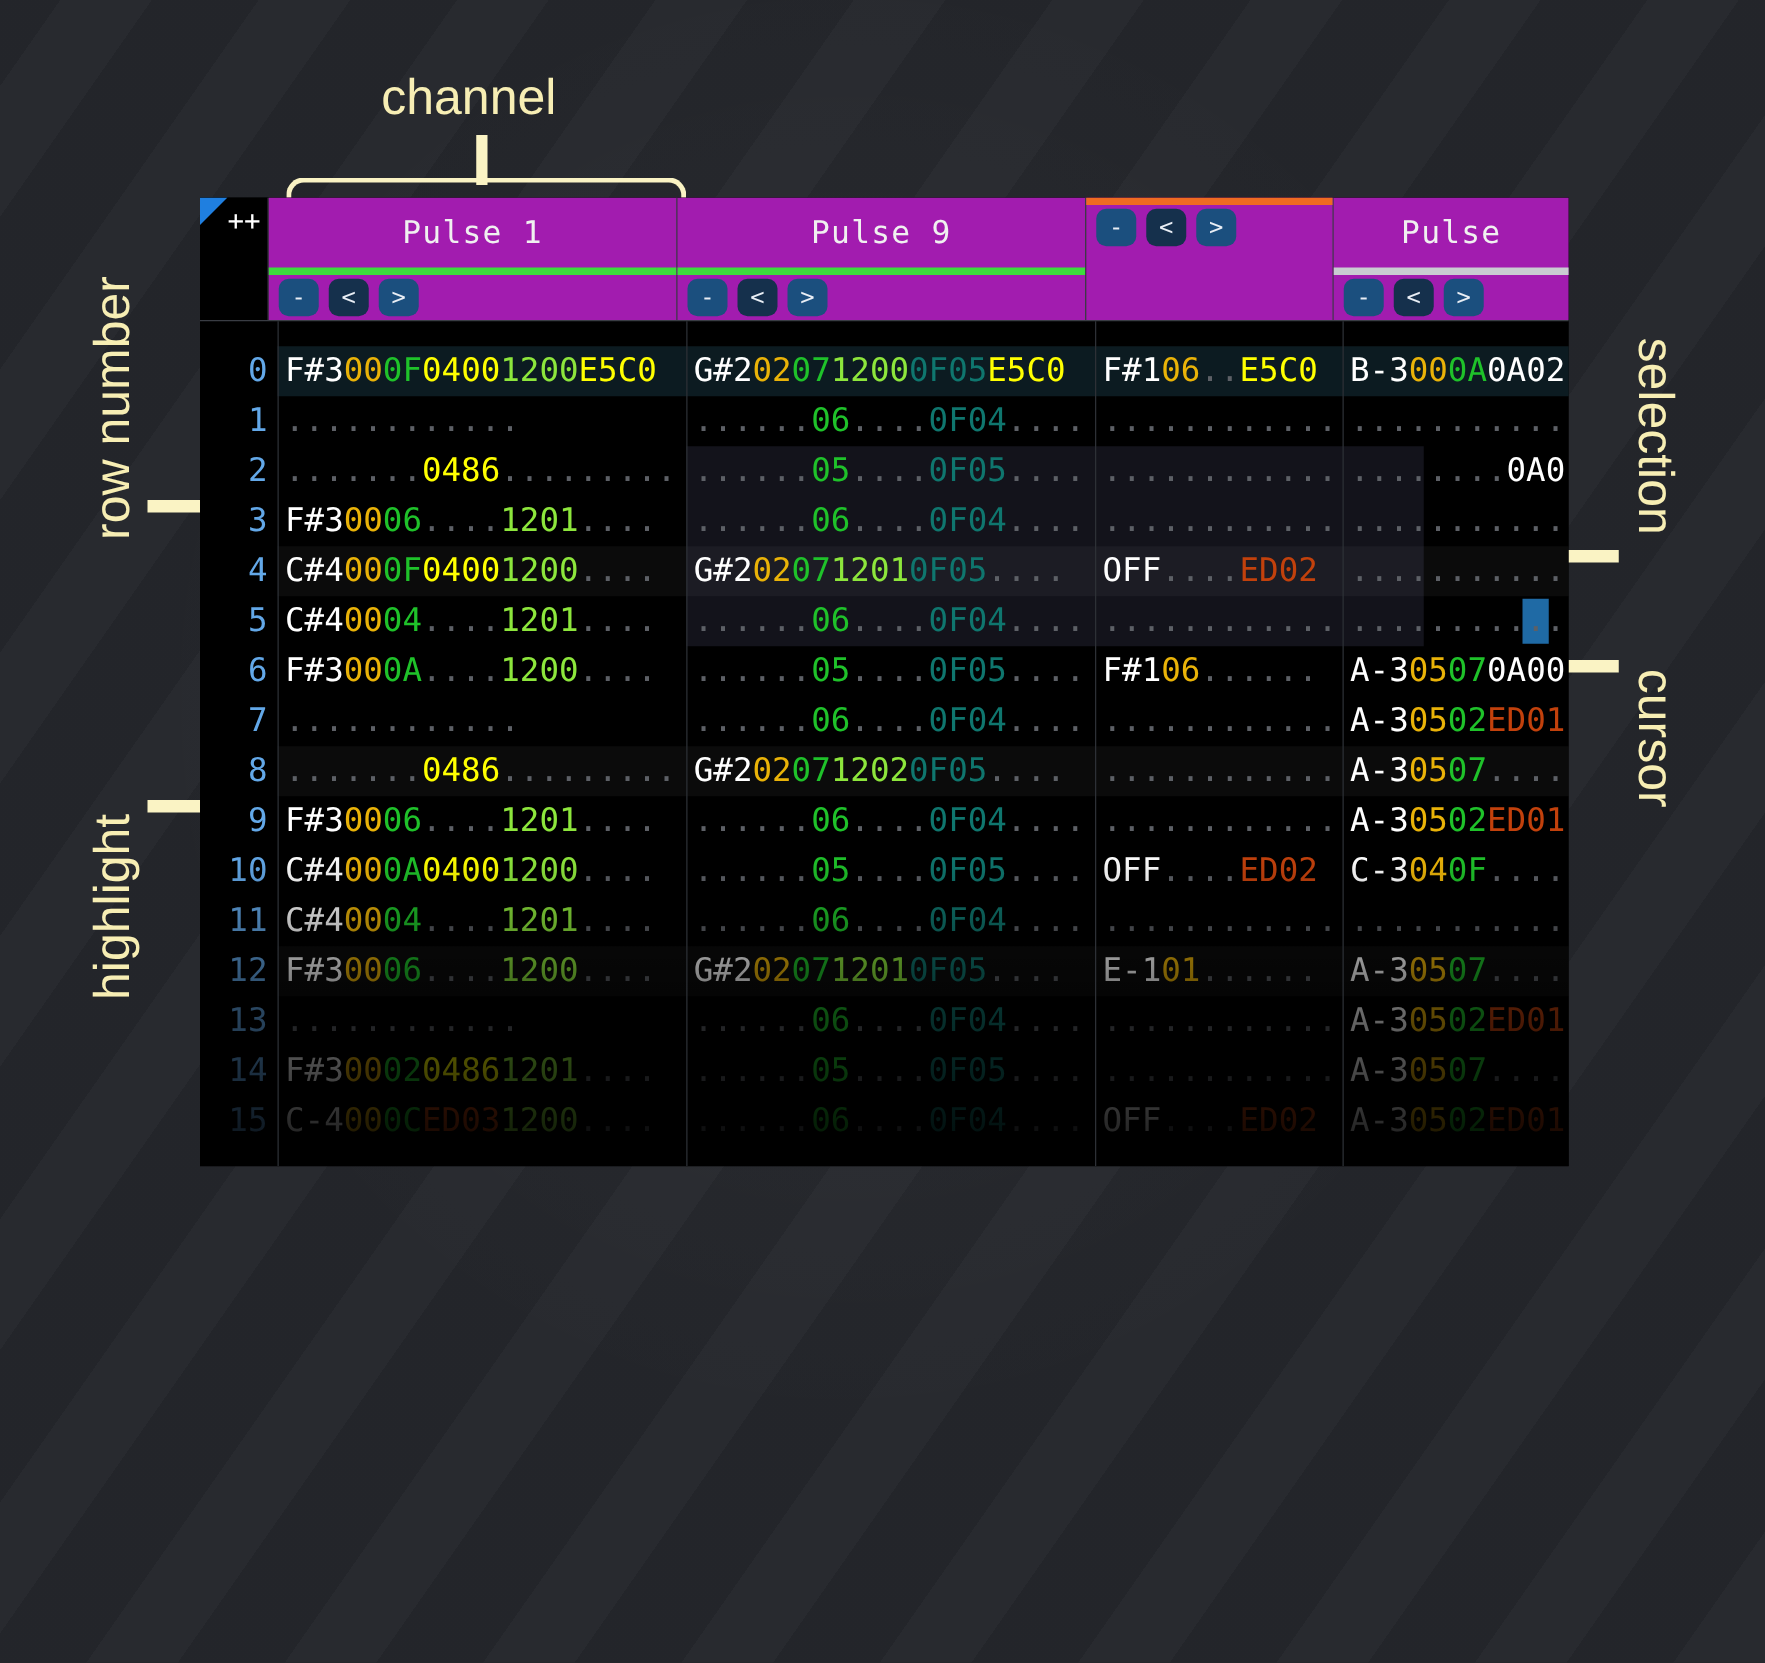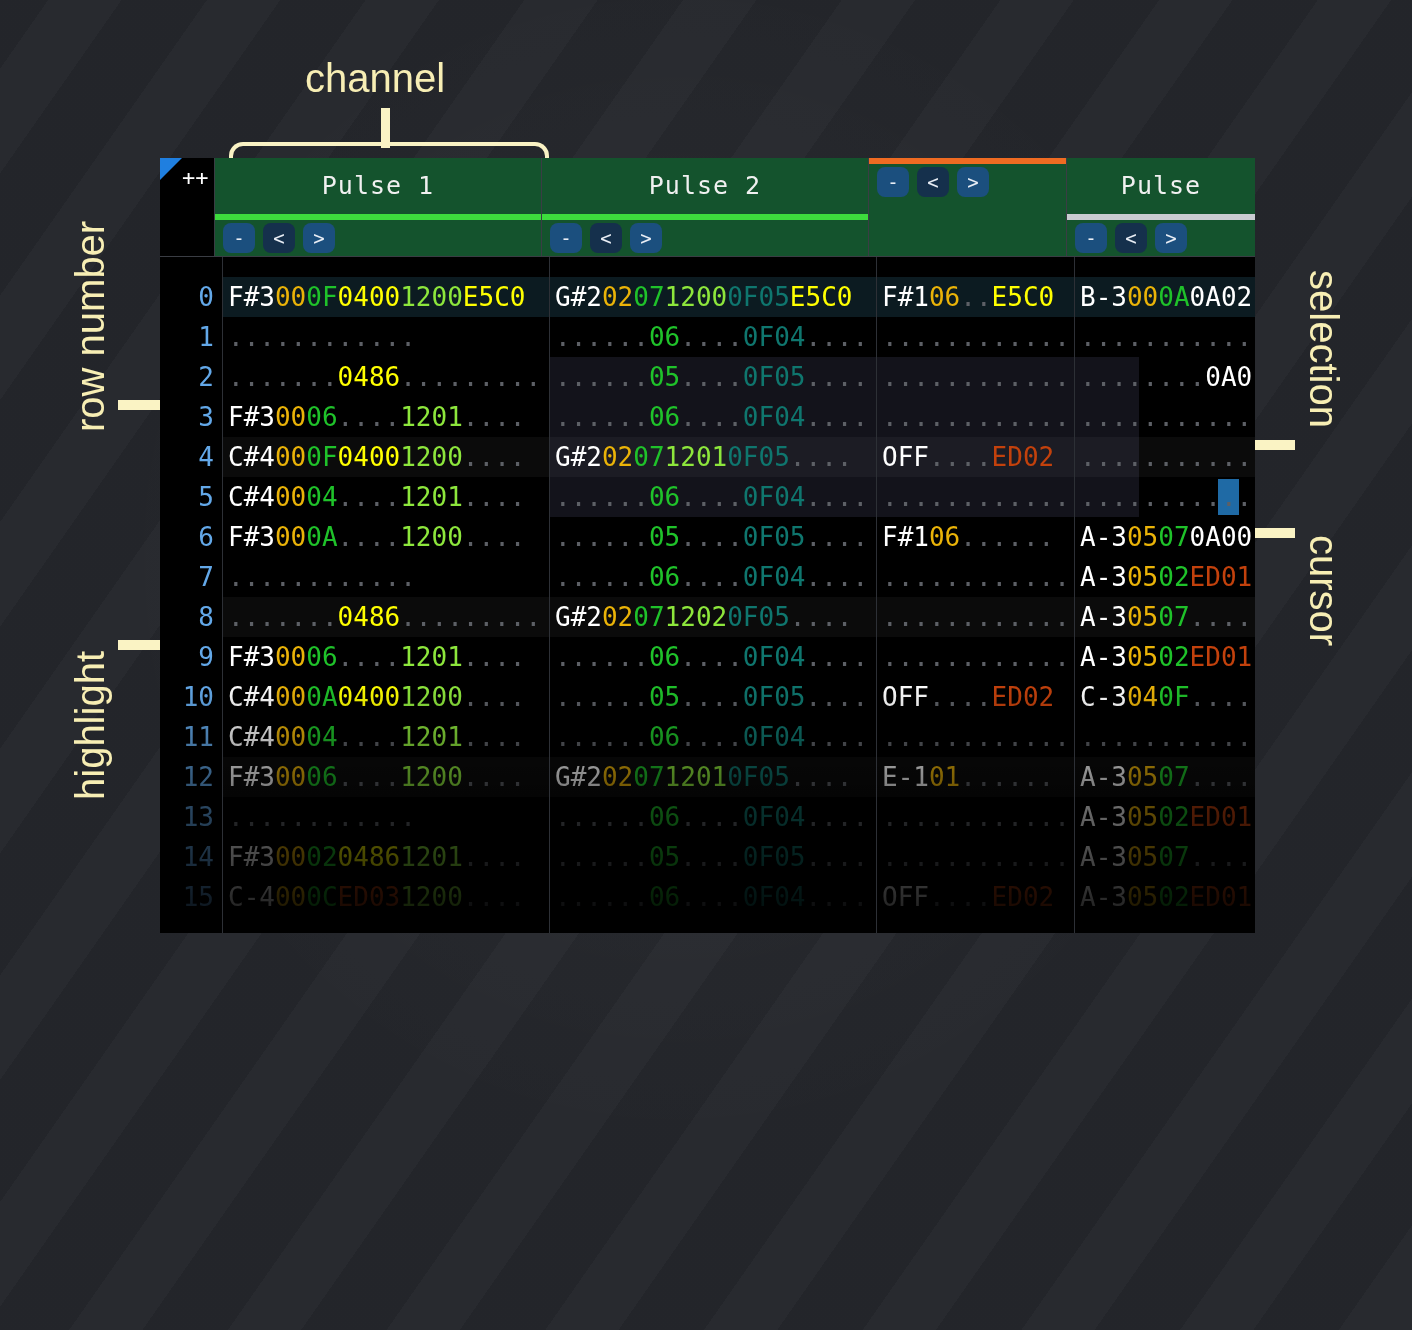--- a/index.html
+++ b/index.html
@@ -47,21 +47,21 @@
     position:absolute;left:0;top:0;width:0;height:0;
     border-left:22px solid #1f7fe0;
     border-bottom:22px solid transparent;
   }
   .corner .pp{
     position:absolute;left:22px;top:7px;color:#ffffff;font-size:22px;letter-spacing:0px;
   }
   .chcol{
     position:relative;height:98px;box-sizing:border-box;
     border-right:1px solid #3a3d44;
-    background:#14532d;
+    background:#a21caf;
   }
   .chcol:last-child{border-right:none;}
   .chname{
     text-align:center;color:#f0f0f0;font-size:25px;line-height:56px;height:56px;
     letter-spacing:1px;
   }
   .chbar{height:6px;width:100%;}
   .btnrow{height:36px;display:flex;align-items:center;padding-left:8px;gap:8px;}
   .cbtn{
     width:32px;height:30px;border-radius:8px;
@@ -168,21 +168,21 @@
         <div class="chcol" style="width: 327px;">
           <div class="chname">Pulse 1</div>
           <div class="chbar" style="background: rgb(61, 220, 61);"></div>
           <div class="btnrow">
             <div class="cbtn bright">-</div>
             <div class="cbtn dim">&lt;</div>
             <div class="cbtn bright">&gt;</div>
           </div>
         </div>
         <div class="chcol" style="width: 327px;">
-          <div class="chname">Pulse 2</div>
+          <div class="chname">Pulse 9</div>
           <div class="chbar" style="background: rgb(61, 220, 61);"></div>
           <div class="btnrow">
             <div class="cbtn bright">-</div>
             <div class="cbtn dim">&lt;</div>
             <div class="cbtn bright">&gt;</div>
           </div>
         </div>
         <div class="chcol" style="width: 198px;">
           <div class="chbar" style="background: rgb(239, 107, 34);"></div>
           <div class="btnrow">

